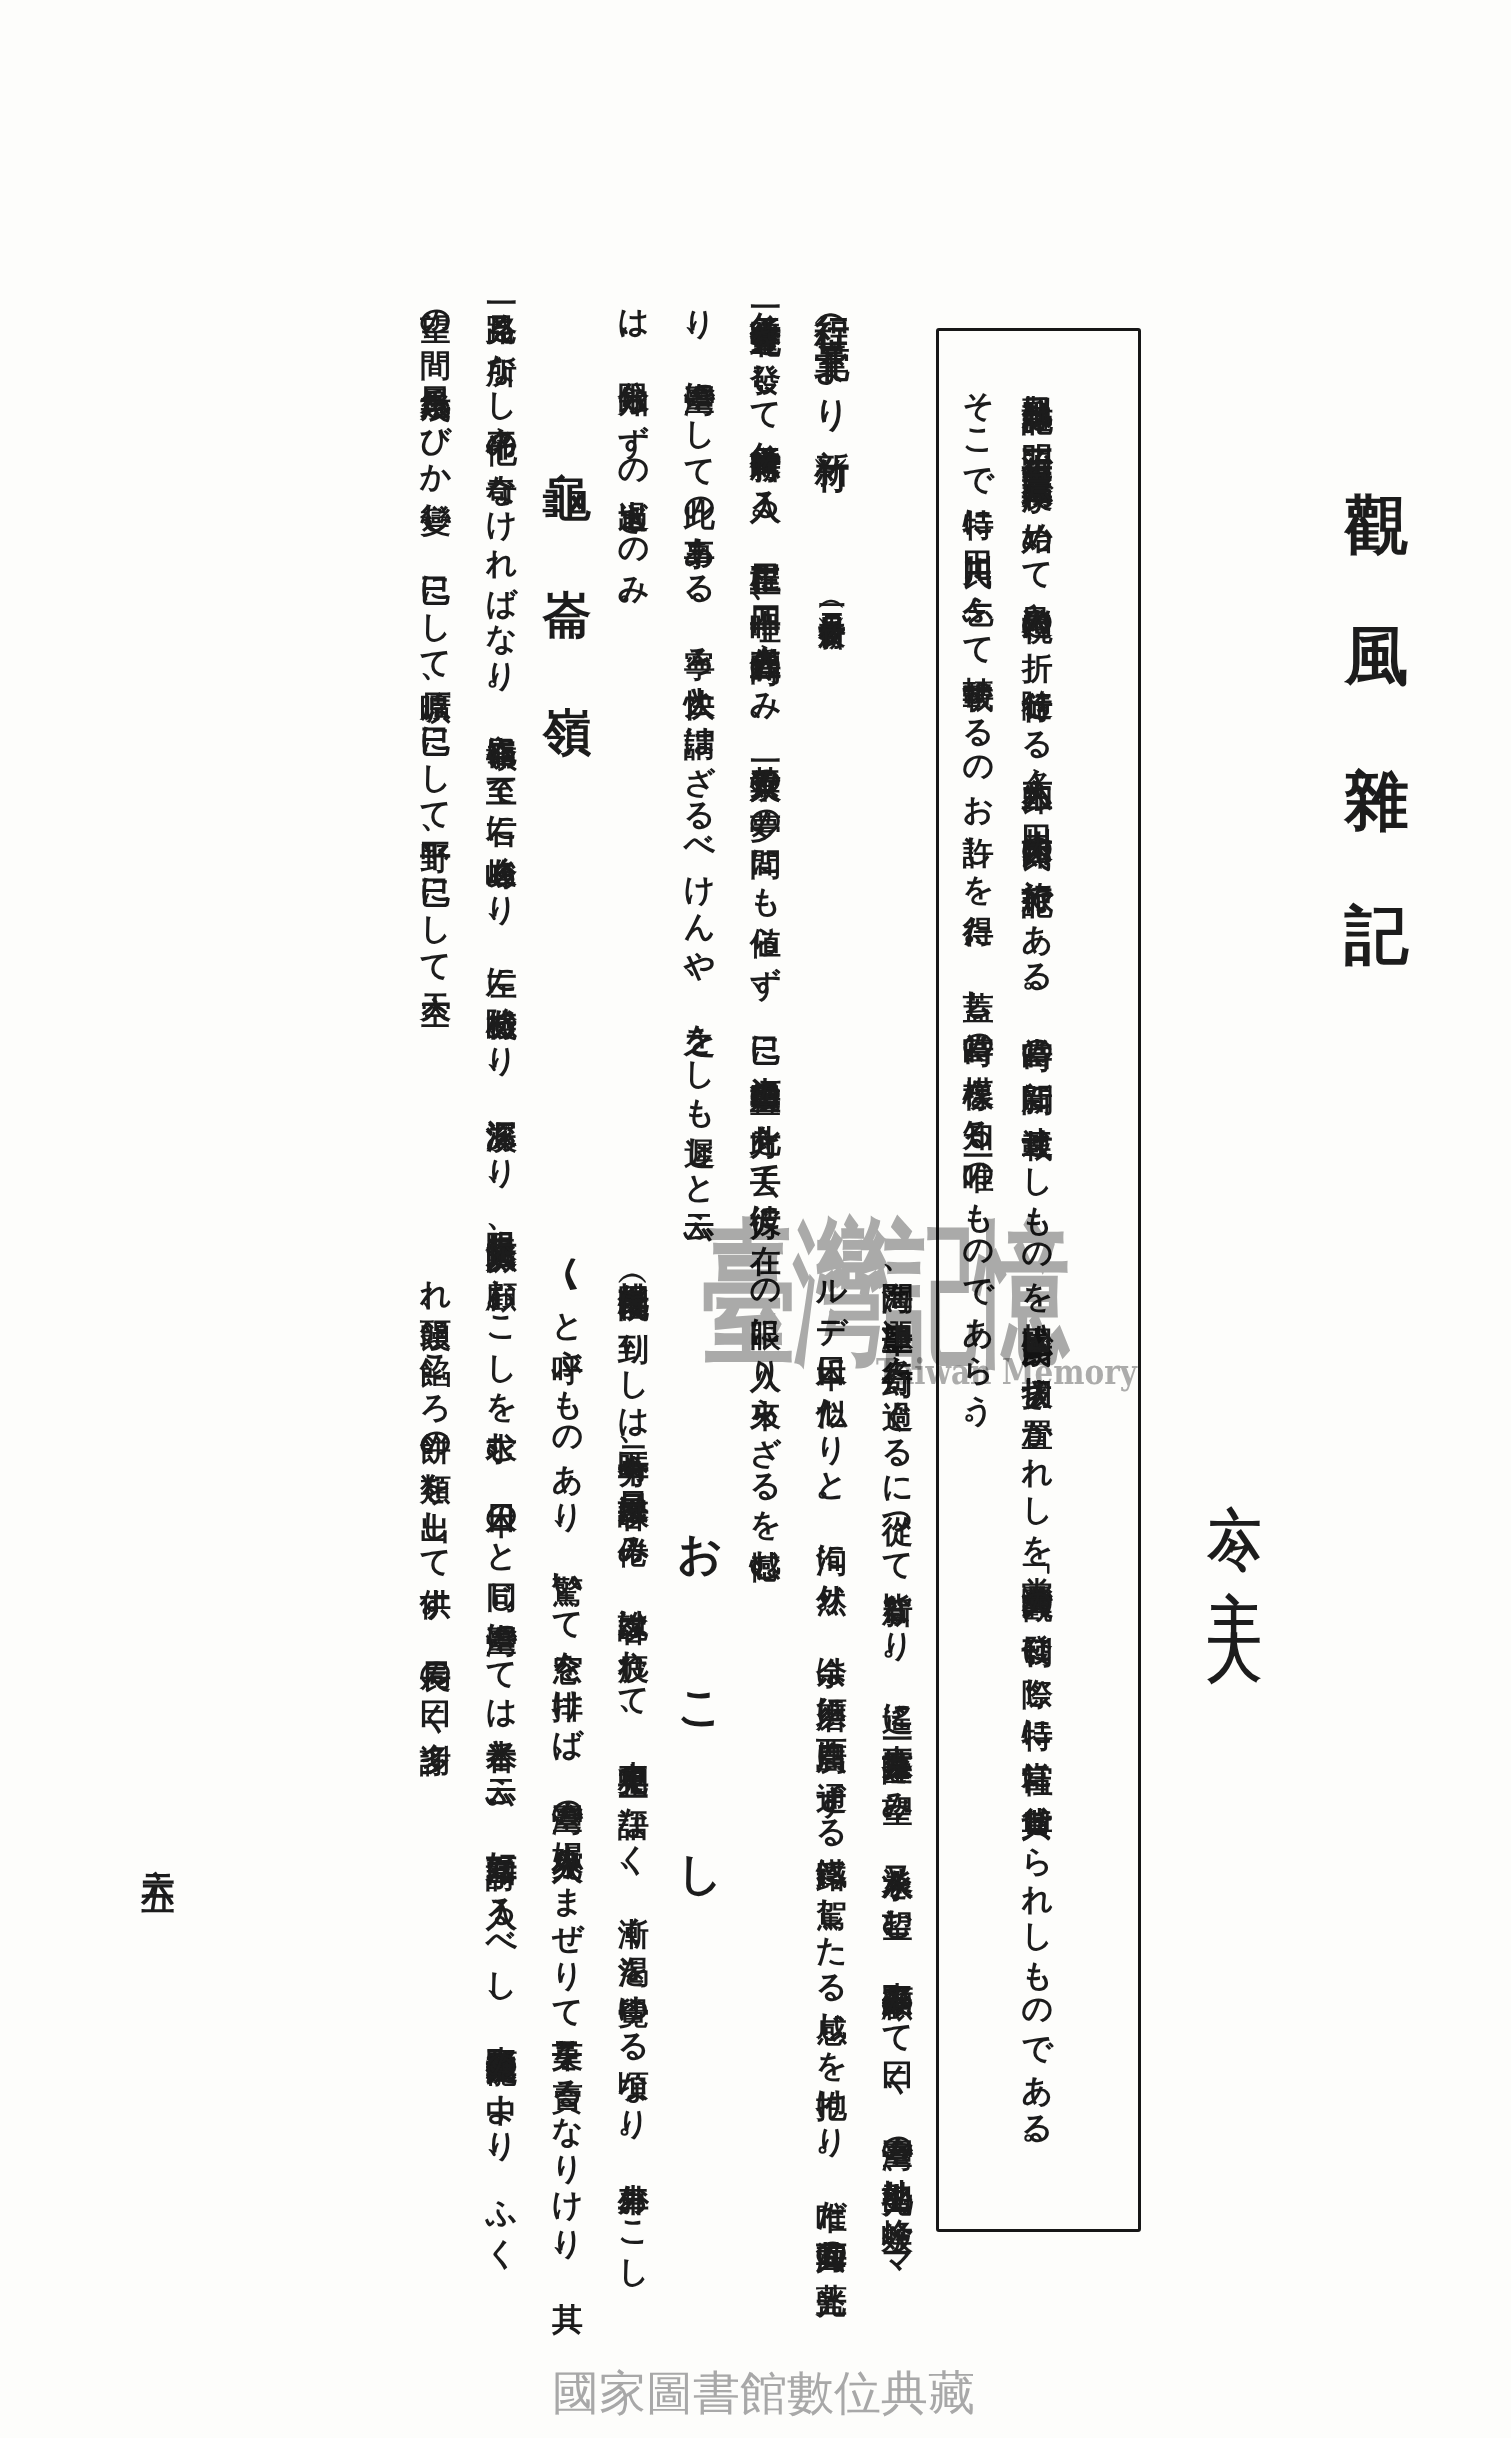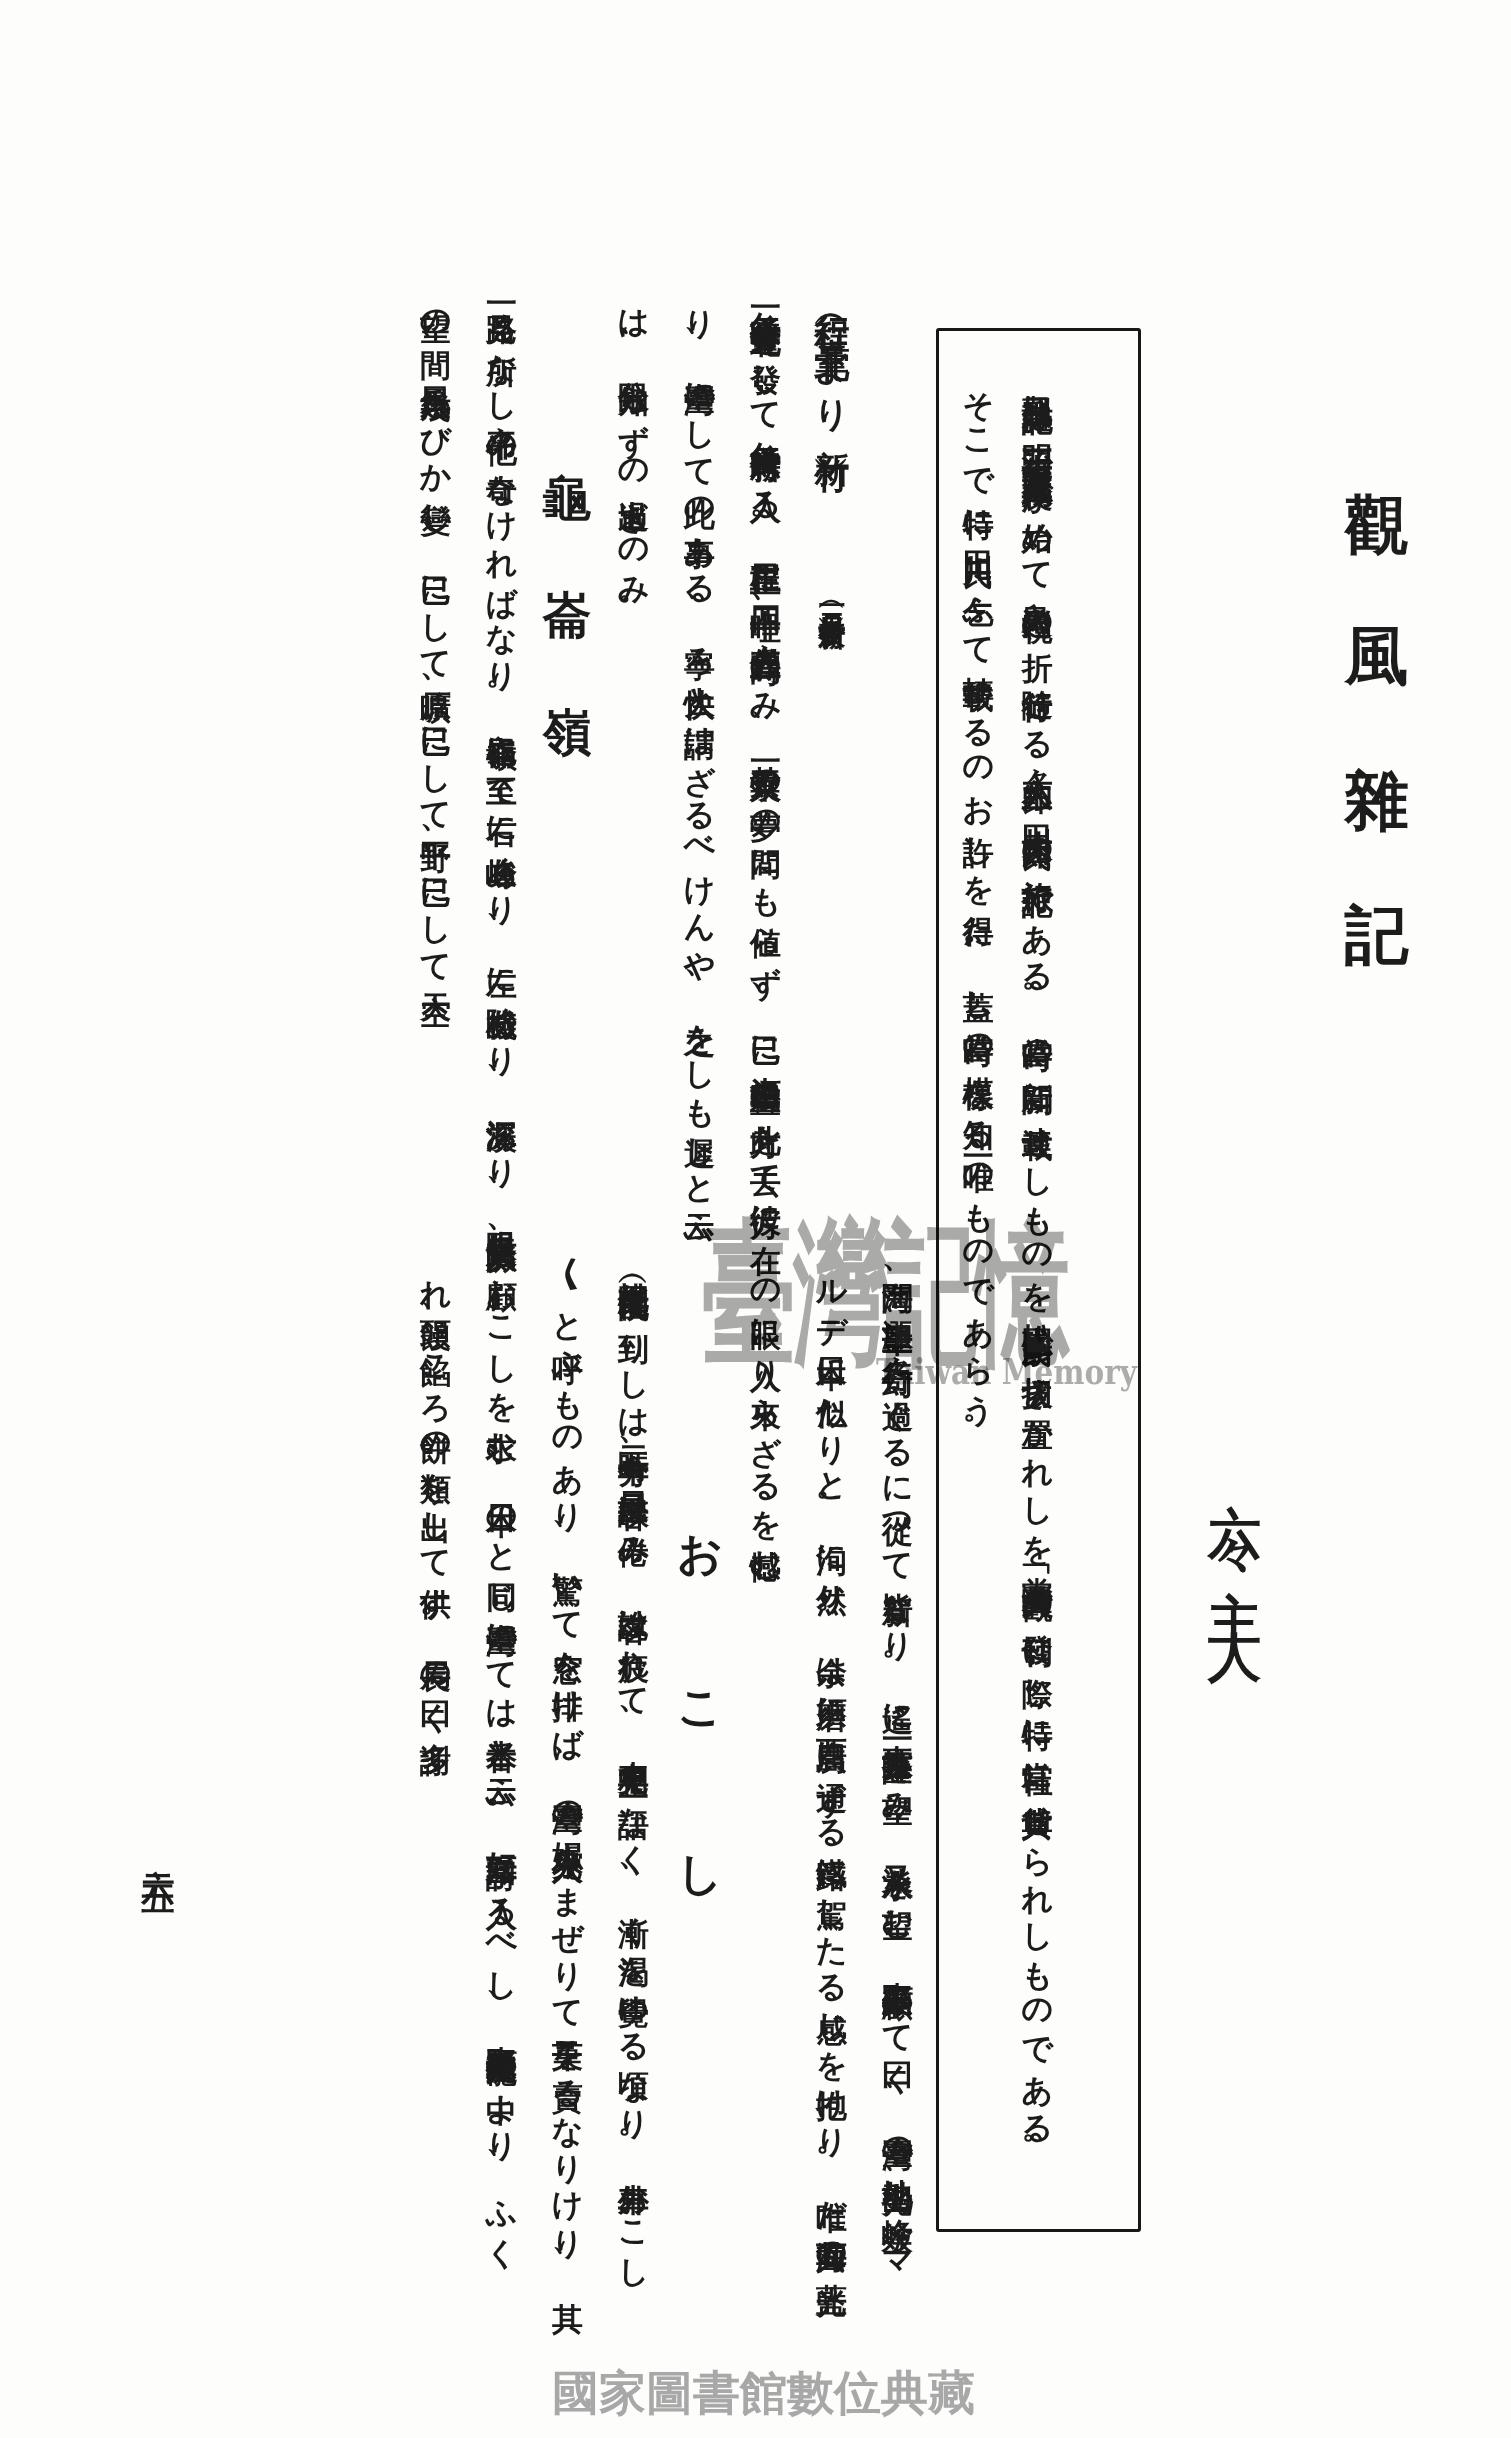--- a/index.html
+++ b/index.html
@@ -69,21 +69,21 @@
   .wm-latin{
     left:876px;top:1350px;
     font-size:36px;color:#a5a5a5;opacity:.9;
     transform:scaleX(0.82);transform-origin:left top;
     white-space:nowrap;font-weight:700;
   }
   
   .caption{
     left:552px;top:2362px;
     font-size:47px;color:#a8a8a8;letter-spacing:0px;
-    white-space:nowrap;font-weight:700;
+    white-space:nowrap;font-weight:400;
   }
 </style>
 </head>
 <body>
 
 <div class="abs v page-title">觀風雜記</div>
 
 <div class="abs v author">六々主人</div>
 
 <div class="abs note-box">

